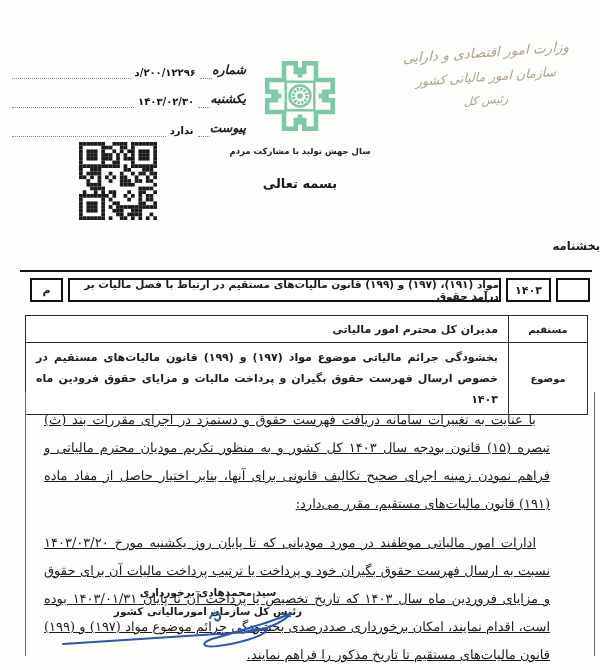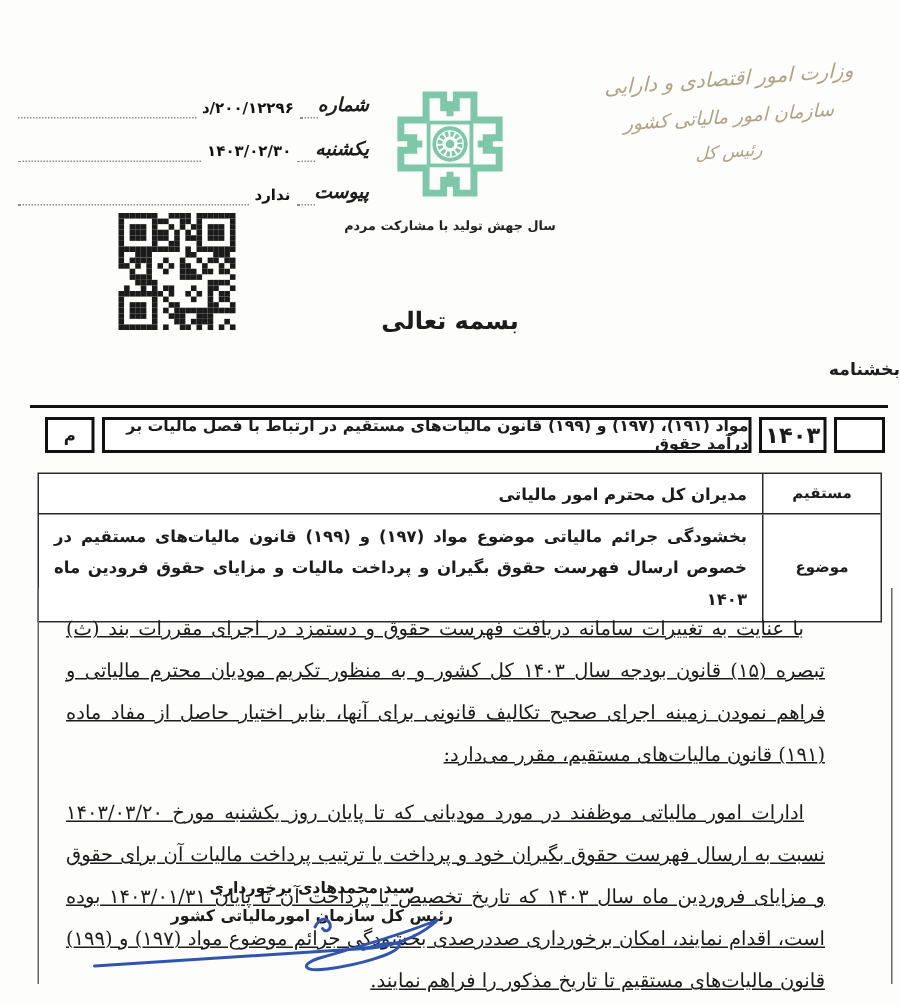--- a/index.html
+++ b/index.html
@@ -30,33 +30,33 @@
   }
   .dots{border-bottom:1.6px dotted #8d8d8d;height:12px;}
   .dots.short{width:12px;}
   .dots.grow{flex:1;}
   .meta-value{font-size:10px;font-weight:bold;white-space:nowrap;
     padding:0 4px 1px 4px;color:#111;}
   
   .qr{position:absolute;top:142px;left:78px;width:80px;height:78px;}
   .qr svg{display:block;fill:#1b1b1b;}
   
-  .basmala{position:absolute;top:204px;left:0;width:100%;text-align:center;
-    font-size:16px;font-weight:bold;}
+  .basmala{position:absolute;top:176px;left:0;width:100%;text-align:center;
+    font-size:13px;font-weight:bold;}
   .doc-type{position:absolute;top:239px;left:0;width:100%;text-align:right;
     font-size:11.5px;font-weight:bold;letter-spacing:.5px;}
   
   .strip-rule{position:absolute;top:270px;left:20px;width:572px;
     border-top:2.5px solid #111;}
   .strip{position:absolute;top:278px;left:30px;right:10px;height:24px;
     direction:rtl;display:flex;gap:5px;}
   .strip .box{border:2px solid #111;display:flex;align-items:center;
     justify-content:center;font-weight:bold;background:#fff;}
   .strip .b-spacer{width:30px;}
-  .strip .b-year{width:41px;font-size:15px;}
+  .strip .b-year{width:41px;font-size:11px;}
   .strip .b-title{flex:1;font-size:10.5px;}
   .strip .b-cat{width:29px;font-size:11px;}
   
   .info-table{position:absolute;top:315px;left:25px;right:12px;
     direction:rtl;border:1.3px solid #2a2a2a;background:#fff;}
   .info-row{display:flex;align-items:stretch;}
   .info-row + .info-row{border-top:1.3px solid #2a2a2a;}
   .cell-label{width:78px;display:flex;align-items:center;justify-content:center;
     font-size:10px;font-weight:bold;border-left:1.3px solid #2a2a2a;}
   .cell-content{flex:1;padding:4px 10px;font-size:11px;font-weight:bold;

